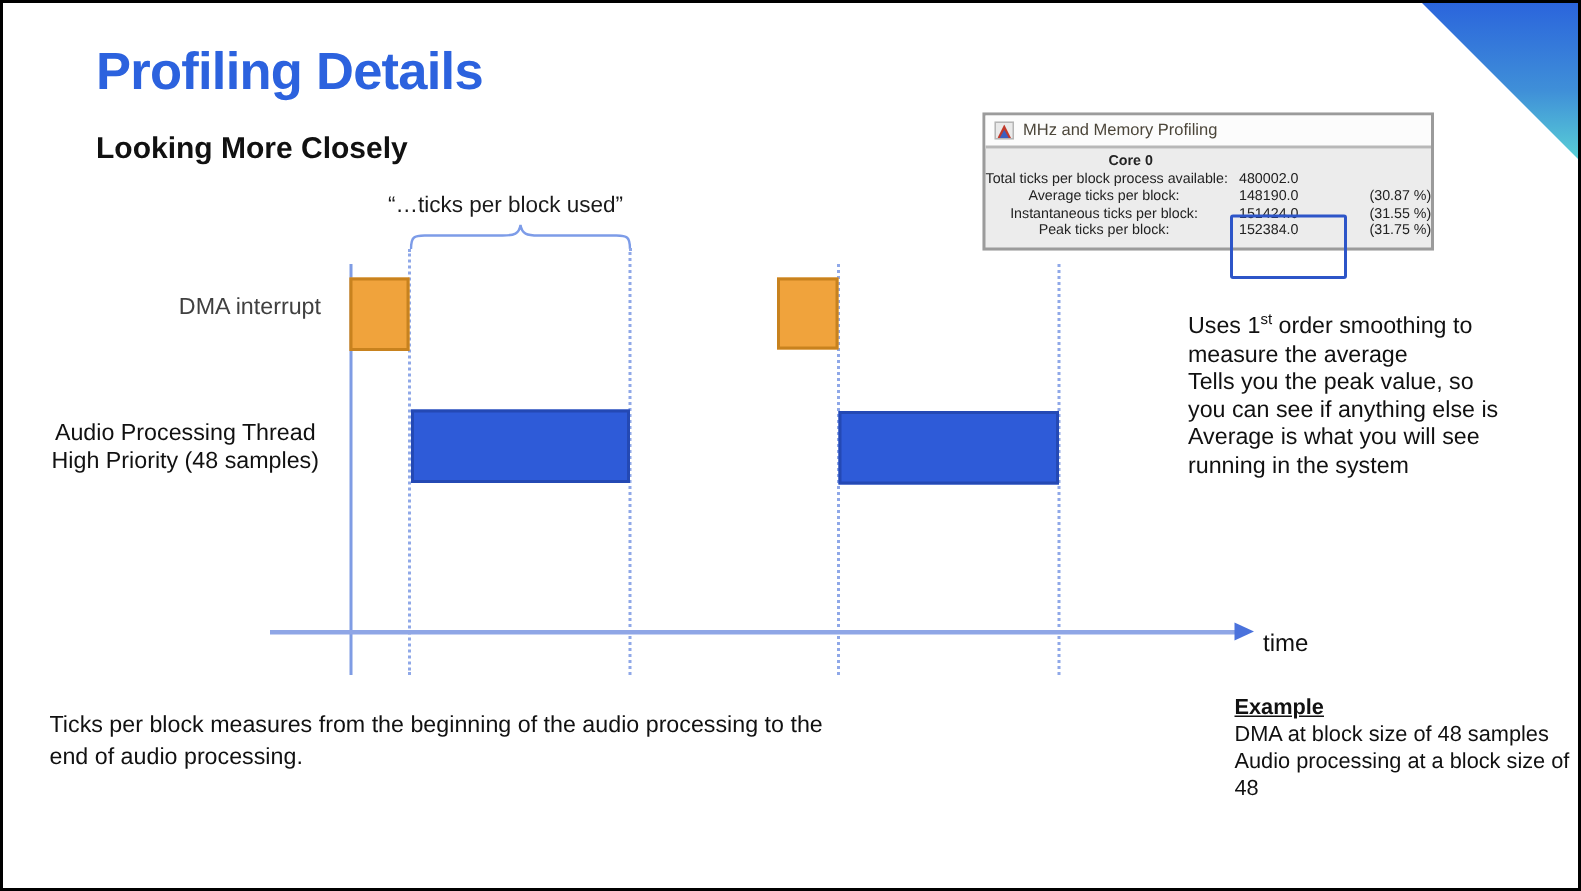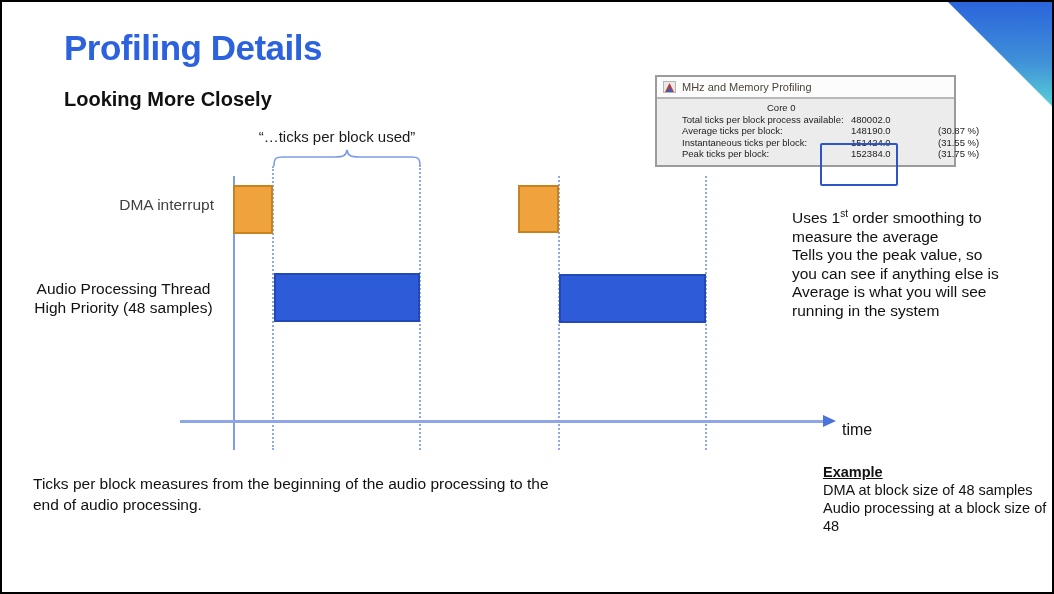--- a/index.html
+++ b/index.html
@@ -13,24 +13,24 @@
   .title{position:absolute;left:62px;top:26px;font-size:35px;font-weight:bold;color:#2c62de;letter-spacing:-0.5px;}
   .subtitle{position:absolute;left:62px;top:86px;font-size:20px;font-weight:bold;color:#111;}
 
   
   .pwin{position:absolute;left:653px;top:73px;width:301px;height:92px;box-sizing:border-box;border:2px solid #9b9b9b;background:#ececec;font-size:9.5px;color:#222;}
   .pwin-titlebar{height:22px;background:#fcfcfc;border-bottom:2px solid #b8b8b8;display:flex;align-items:center;padding-left:6px;box-sizing:border-box;}
   .pwin-icon{width:13px;height:12px;background:#e9e9e9;border:1px solid #b5b5b5;display:flex;align-items:flex-end;justify-content:center;margin-right:6px;box-sizing:border-box;}
   .pwin-title{font-size:11px;color:#4c463a;}
   .pwin-body{position:relative;padding-top:3px;line-height:11.6px;}
   .prow{display:flex;white-space:nowrap;}
-  .plabel{width:158px;text-align:left;flex:0 0 auto;padding-left:25px;}
+  .plabel{width:158px;text-align:center;flex:0 0 auto;}
   .pval{margin-left:11px;width:62px;flex:0 0 auto;}
   .ppct{margin-left:25px;}
-  .pcore{margin-left:110px;font-weight:normal;}
+  .pcore{margin-left:82px;font-weight:bold;}
   .phighlight{position:absolute;left:163px;top:44px;width:74px;height:39px;border:2px solid #2d55c8;border-radius:2px;pointer-events:none;}
 
   
   .vline{position:absolute;width:2px;background:#7f9ce4;}
   .vdot{position:absolute;width:0;border-left:2px dotted #8fa8e8;}
   .box{position:absolute;box-sizing:border-box;}
   .box-orange{background:#f0a33c;border:2px solid #c8821e;}
   .box-blue{background:#2e5bd8;border:2px solid #2449b4;}
   .axis{position:absolute;left:178px;top:418px;width:646px;height:3px;background:#8fa6e6;}
   .axis-arrow{position:absolute;left:821px;top:413px;width:0;height:0;border-top:6px solid transparent;border-bottom:6px solid transparent;border-left:13px solid #4a72dc;}

